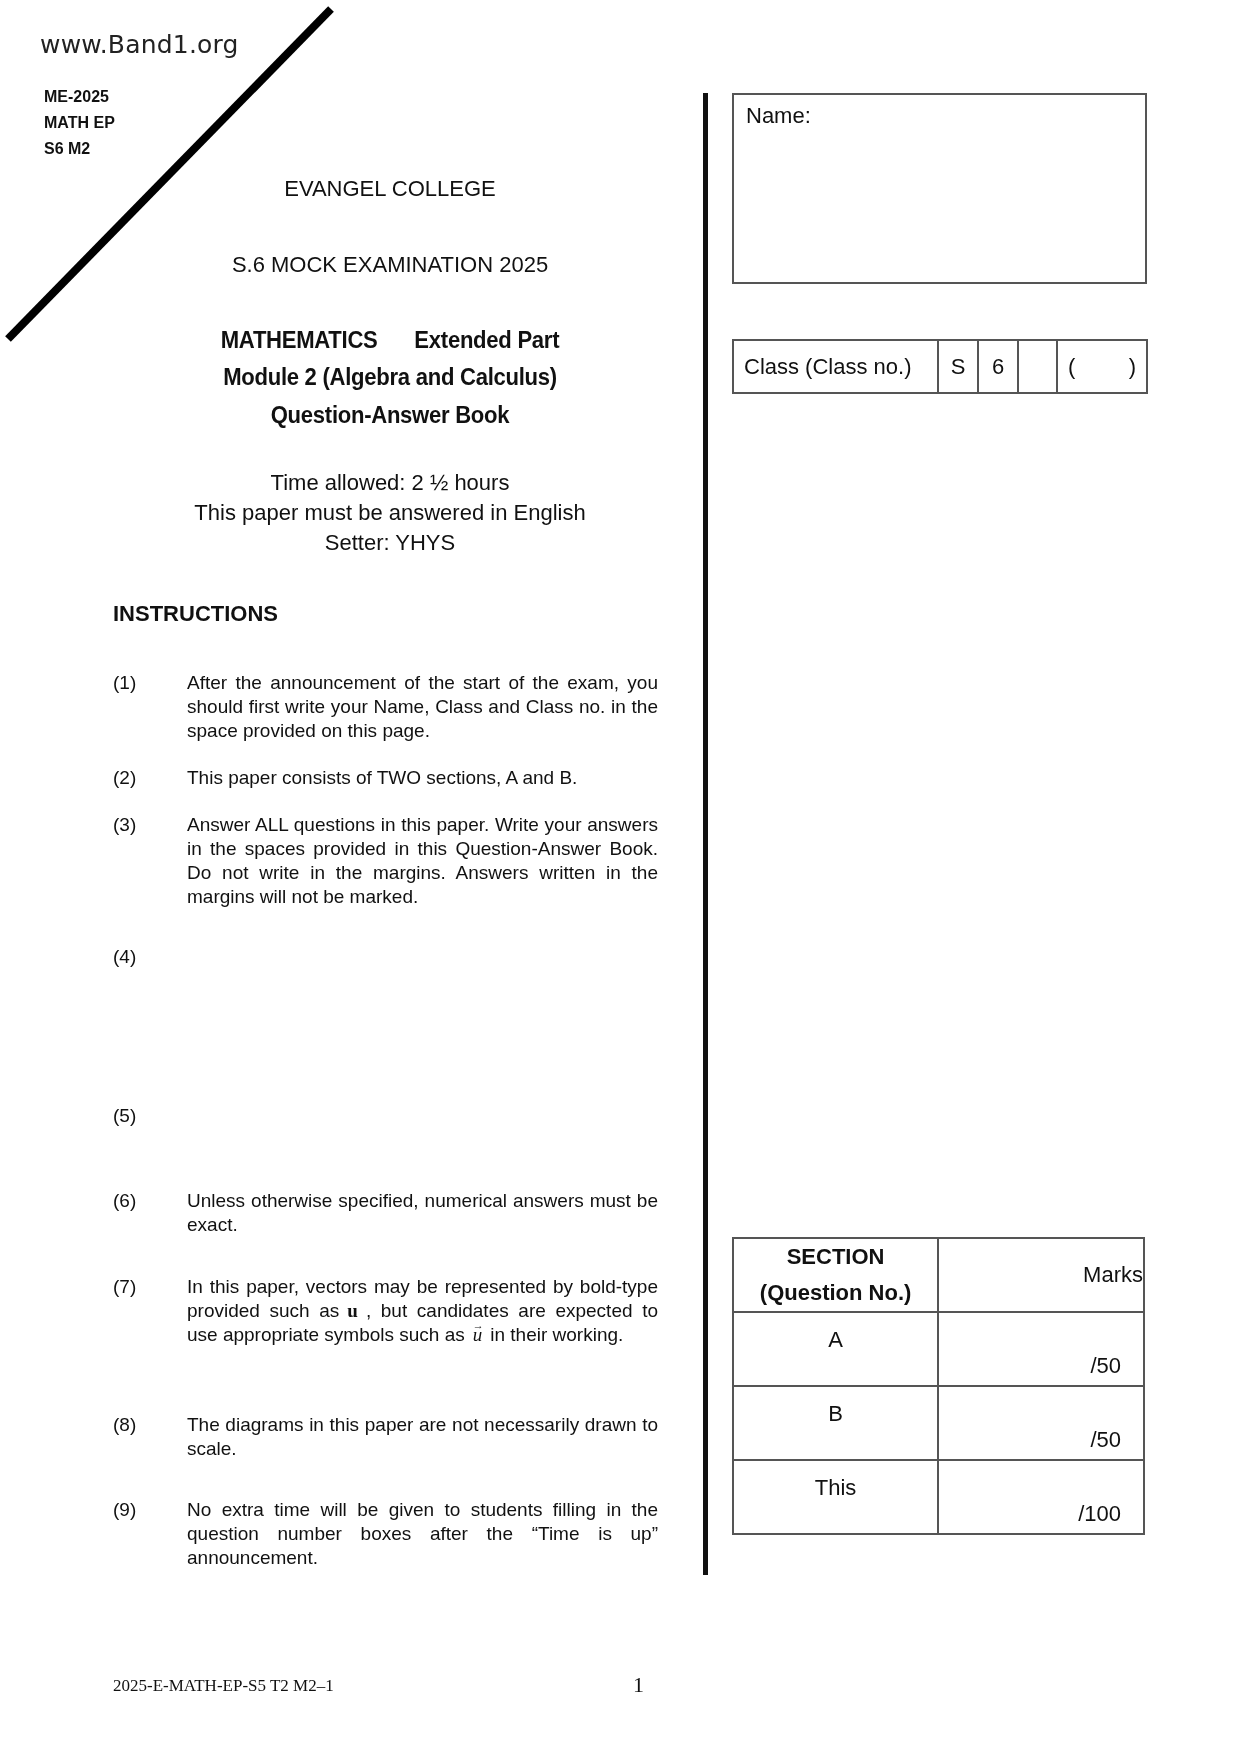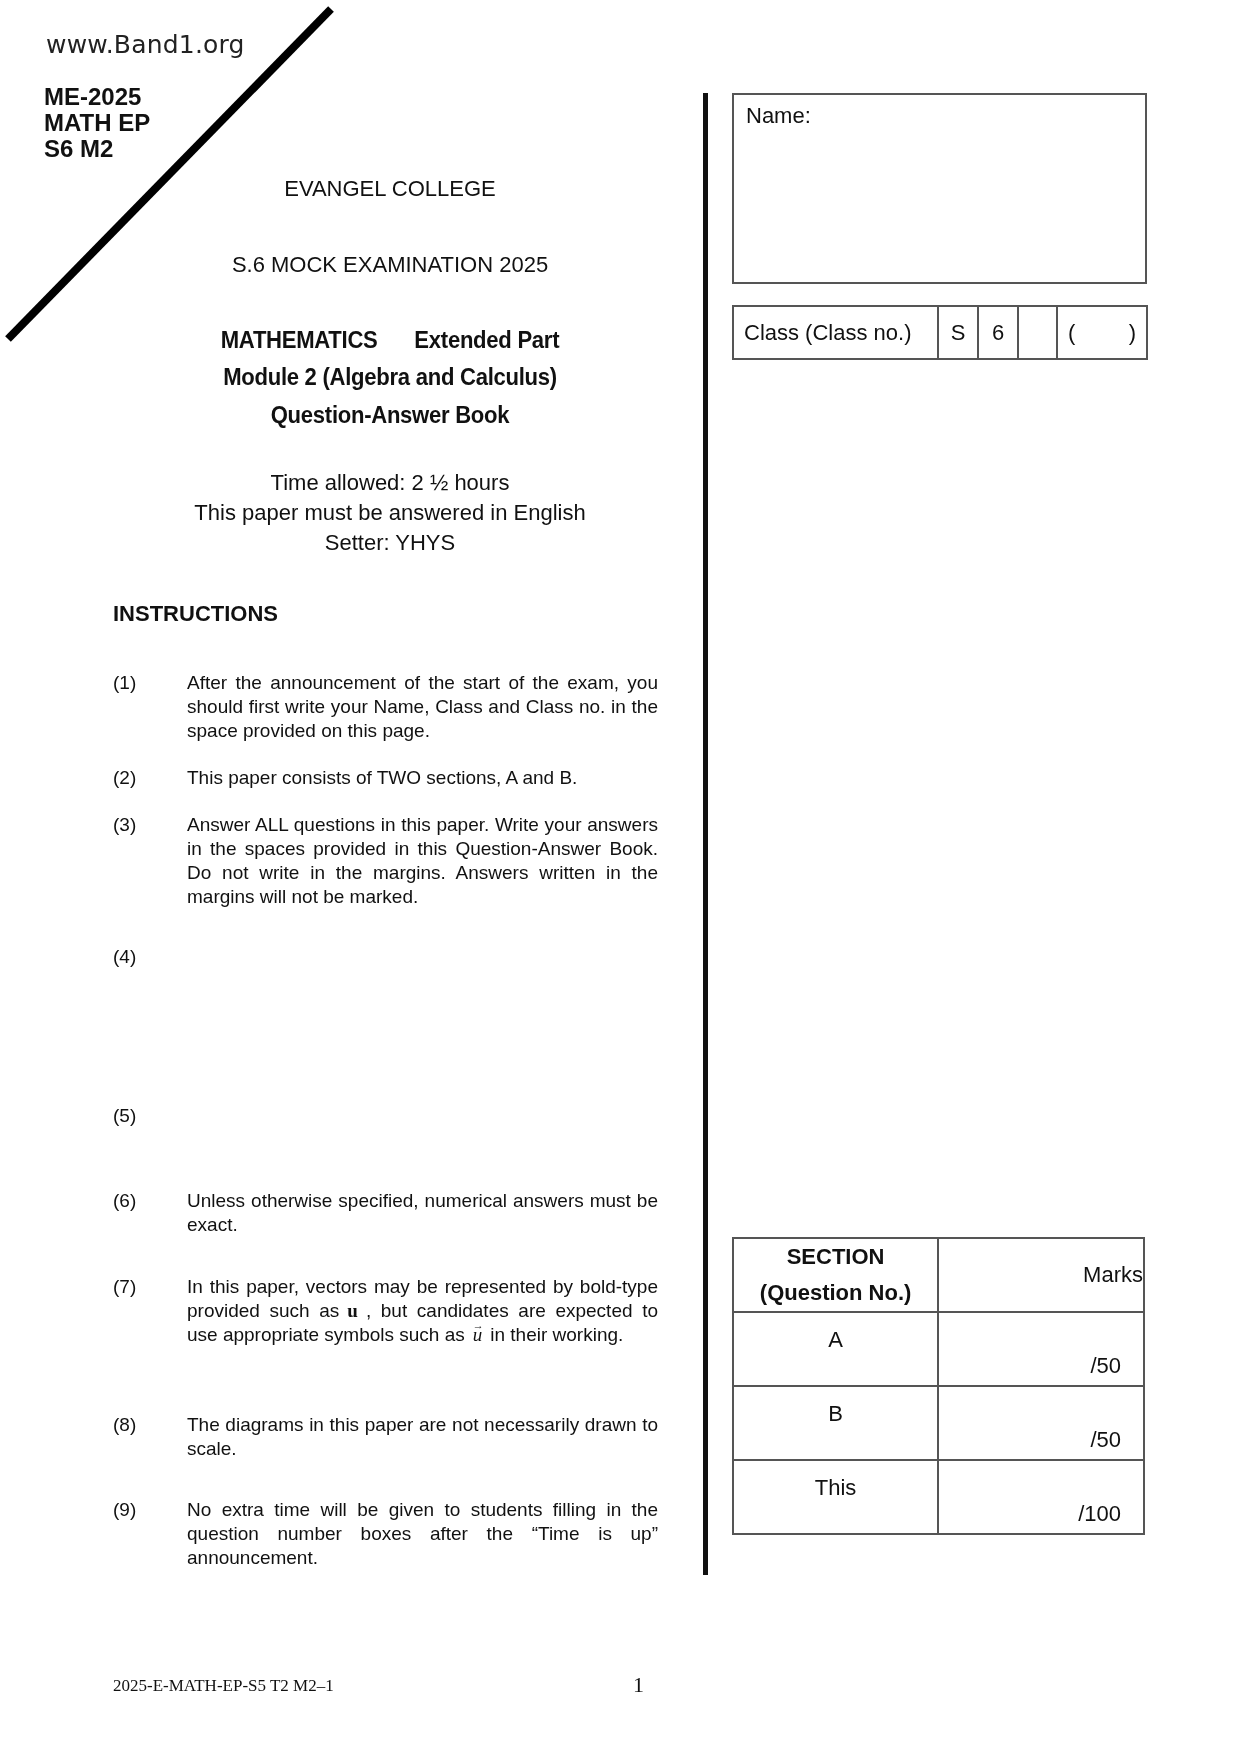--- a/index.html
+++ b/index.html
@@ -1,39 +1,39 @@
 <!DOCTYPE html>
 <html><head>
 <meta charset="utf-8">
 <style>
   html, body { margin: 0; padding: 0; background: #ffffff; }
   body { width: 1240px; height: 1754px; position: relative; overflow: hidden;
          font-family: "Liberation Sans", sans-serif; color: #111; }
   .abs { position: absolute; }
-  .watermark { left: 46px; top: 30px; font-family: "DejaVu Sans", sans-serif; font-size: 25px; color: #222; letter-spacing: 0.2px; }
-  .codes { left: 44px; top: 84px; font-weight: bold; font-size: 24px; line-height: 26px; color: #111; }
+  .watermark { left: 40px; top: 30px; font-family: "DejaVu Sans", sans-serif; font-size: 25px; color: #222; letter-spacing: 0.2px; }
+  .codes { left: 44px; top: 84px; font-weight: bold; font-size: 16px; line-height: 26px; color: #111; }
   .diag { left: 0; top: 0; width: 400px; height: 360px; }
   .center-block { left: 140px; width: 500px; text-align: center; }
   .college { top: 176px; font-size: 22px; }
   .mock { top: 252px; font-size: 22px; }
   .title { font-weight: bold; font-size: 24px; letter-spacing: -0.3px; transform: scaleX(0.92); transform-origin: center; }
   .t1 { top: 326px; }
   .t1 .gap { display: inline-block; width: 40px; }
   .t2 { top: 363px; }
   .t3 { top: 401px; }
   .meta { font-size: 22px; line-height: 30px; }
   .m1 { top: 468px; }
   .instr-head { left: 113px; top: 601px; font-weight: bold; font-size: 22px; }
   .item { left: 113px; width: 545px; font-size: 19px; line-height: 24px; }
   .item .num { position: absolute; left: 0; top: 0; }
   .item .txt { margin-left: 74px; text-align: justify; display: block; }
   .vline { left: 703px; top: 93px; width: 5px; height: 1482px; background: #111; }
   .namebox { left: 732px; top: 93px; width: 411px; height: 187px; border: 2px solid #555; }
   .namebox .lbl { position: absolute; left: 12px; top: 8px; font-size: 22px; }
-  .classrow { left: 732px; top: 305px; height: 51px; border: 2px solid #555; display: flex; align-items: flex-end; }
+  .classrow { left: 732px; top: 339px; height: 51px; border: 2px solid #555; display: flex; align-items: flex-end; }
   .classrow .cell { border-right: 2px solid #555; height: 100%; display: flex; align-items: center; justify-content: center; font-size: 22px; box-sizing: border-box; }
   .classrow .cell:last-child { border-right: none; }
   .marks { left: 732px; top: 1237px; width: 413px; border-collapse: collapse; }
   .marks td { border: 2px solid #555; height: 72px; font-size: 22px; padding: 0; position: relative; }
   .marks td.sec { width: 204px; text-align: center; }
   .marks td.mk { width: 205px; }
   .marks .head2 { line-height: 36px; font-weight: bold; }
   .marks .mkhead { text-align: right; margin-left: 17px; }
   .marks .letter { position: absolute; left: 0; right: 0; top: 14px; text-align: center; }
   .marks .outof { position: absolute; right: 22px; bottom: 6px; }

